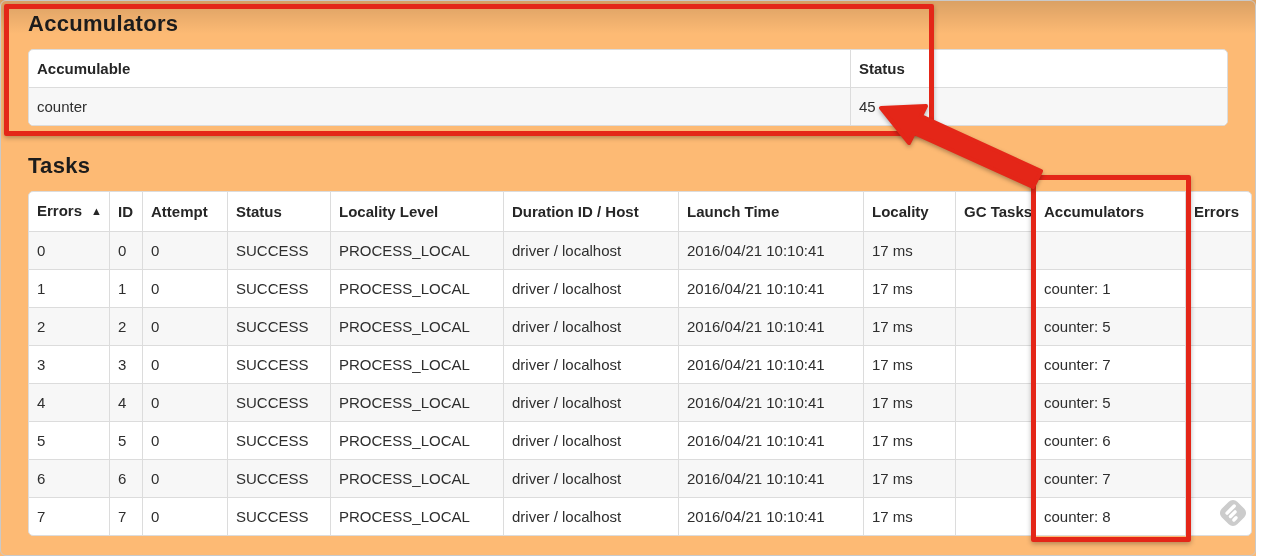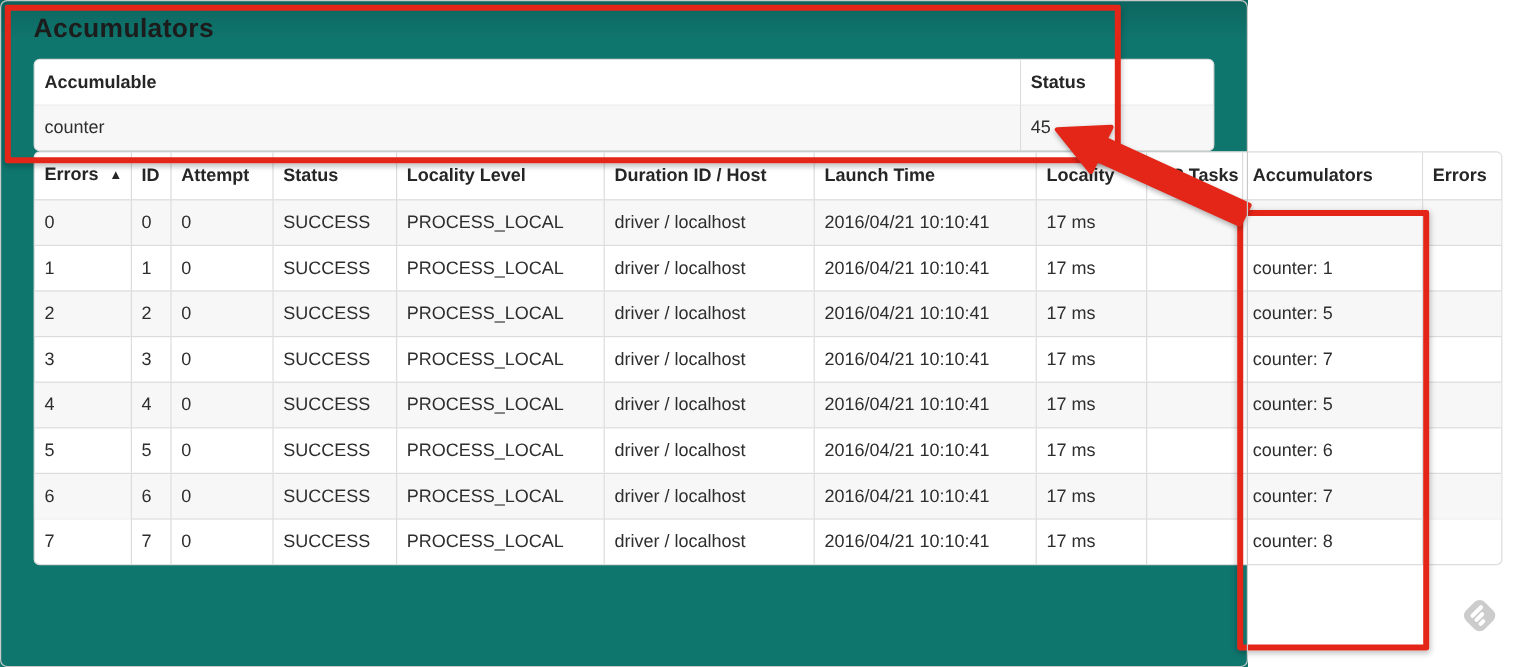--- a/index.html
+++ b/index.html
@@ -2,21 +2,21 @@
 <html><head>
 <meta charset="utf-8">
 <style>
   html, body { margin: 0; padding: 0; }
   body {
     width: 1280px; height: 556px;
     font-family: "Liberation Sans", "DejaVu Sans", sans-serif;
     background: #ffffff;
     overflow: hidden;
   }
-  .page { position: relative; width: 1040px; height: 556px; background: #0f766e; }
+  .page { position: relative; width: 1256px; height: 556px; background: #fdba74; }
   .top-gradient {
     position: absolute; top: 0; left: 0; right: 0; height: 34px;
     background: linear-gradient(180deg, rgba(0,0,0,0.14), rgba(0,0,0,0));
     pointer-events: none;
   }
   .frame {
     position: absolute; top: 0; left: 0; right: 0; bottom: 0;
     border: 1px solid #c9c9c9; border-radius: 6px;
     pointer-events: none; z-index: 30;
   }
@@ -88,20 +88,21 @@
           </tr>
       </thead>
       <tbody id="acc-body">
           <tr>
             <td>counter</td>
             <td>45</td>
           </tr>
         </tbody>
     </table>
 
+    <h2 class="section-title" id="tasks-title">Tasks</h2>
 
     <table class="ui-table" id="tasks-table">
       <colgroup>
         <col style="width:80px">
           <col style="width:33px">
           <col style="width:85px">
         <col style="width:103px">
           <col style="width:173px">
           <col style="width:175px">
         <col style="width:185px">

